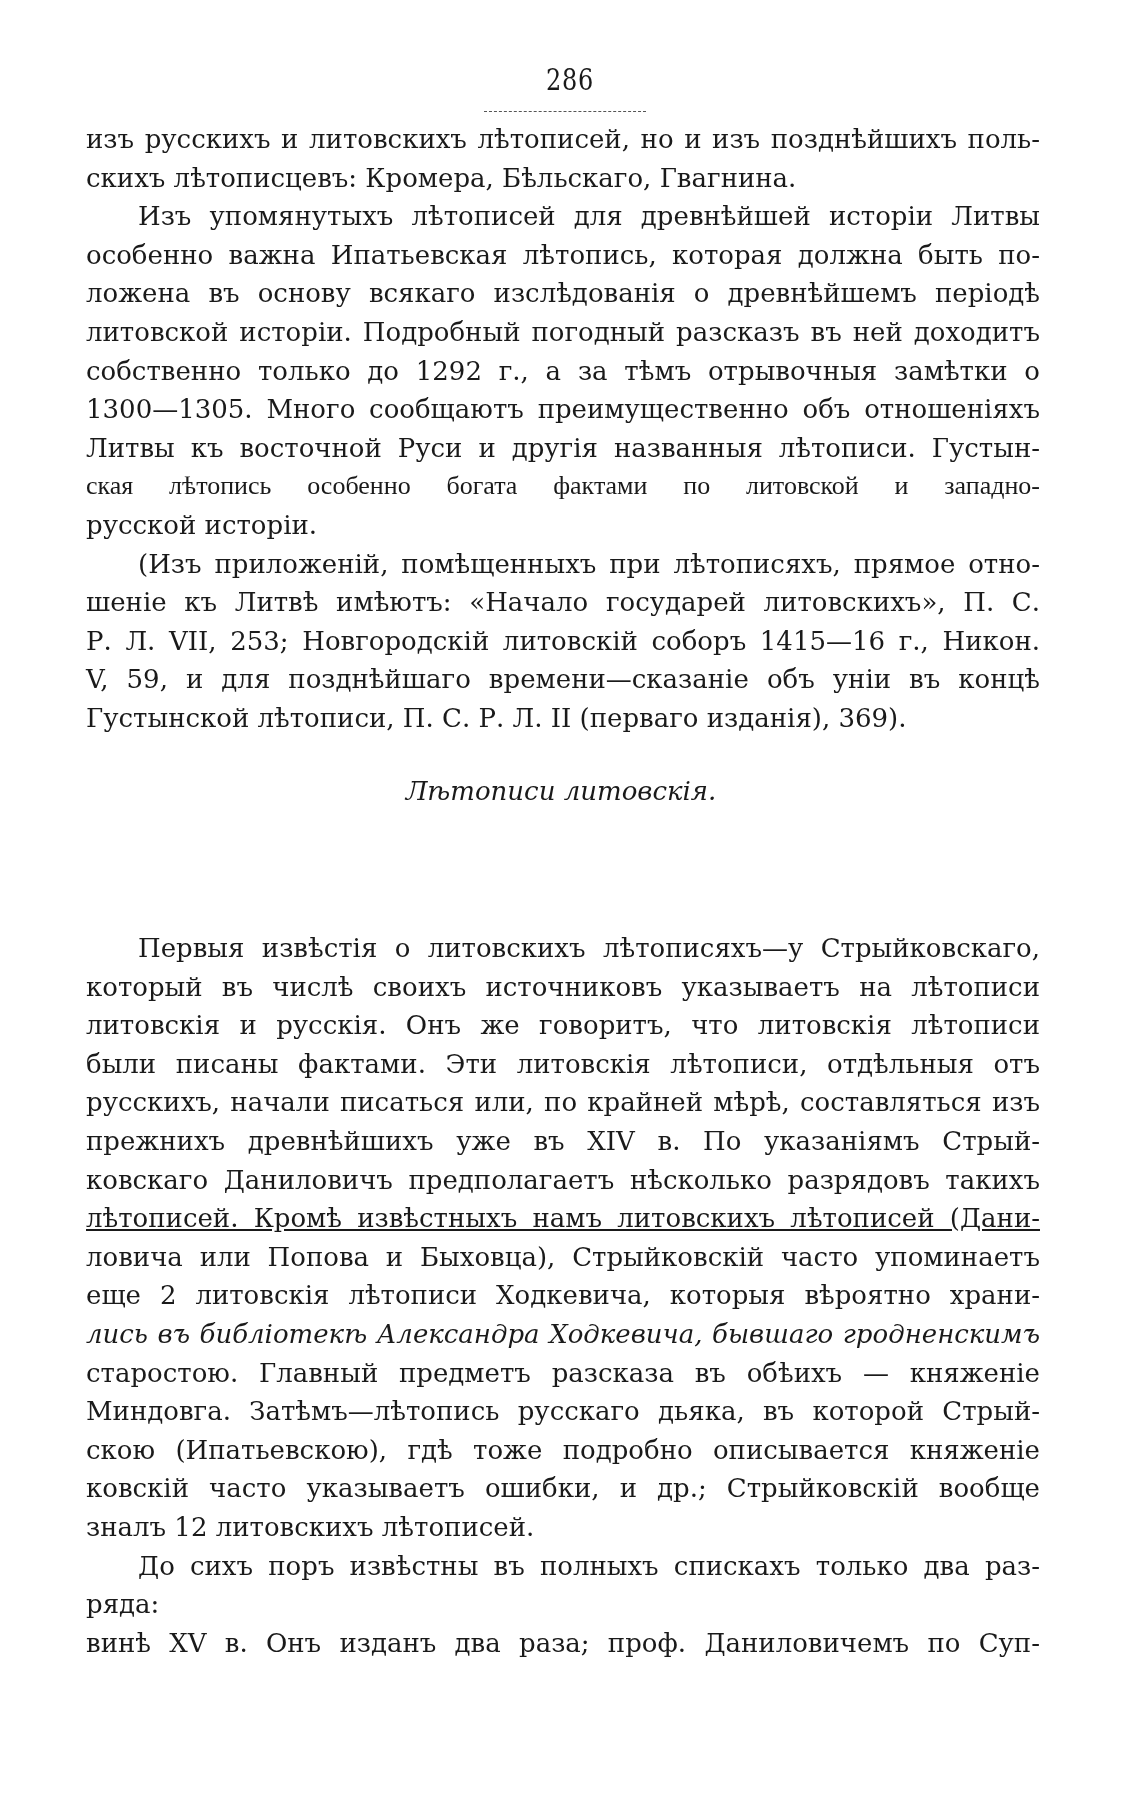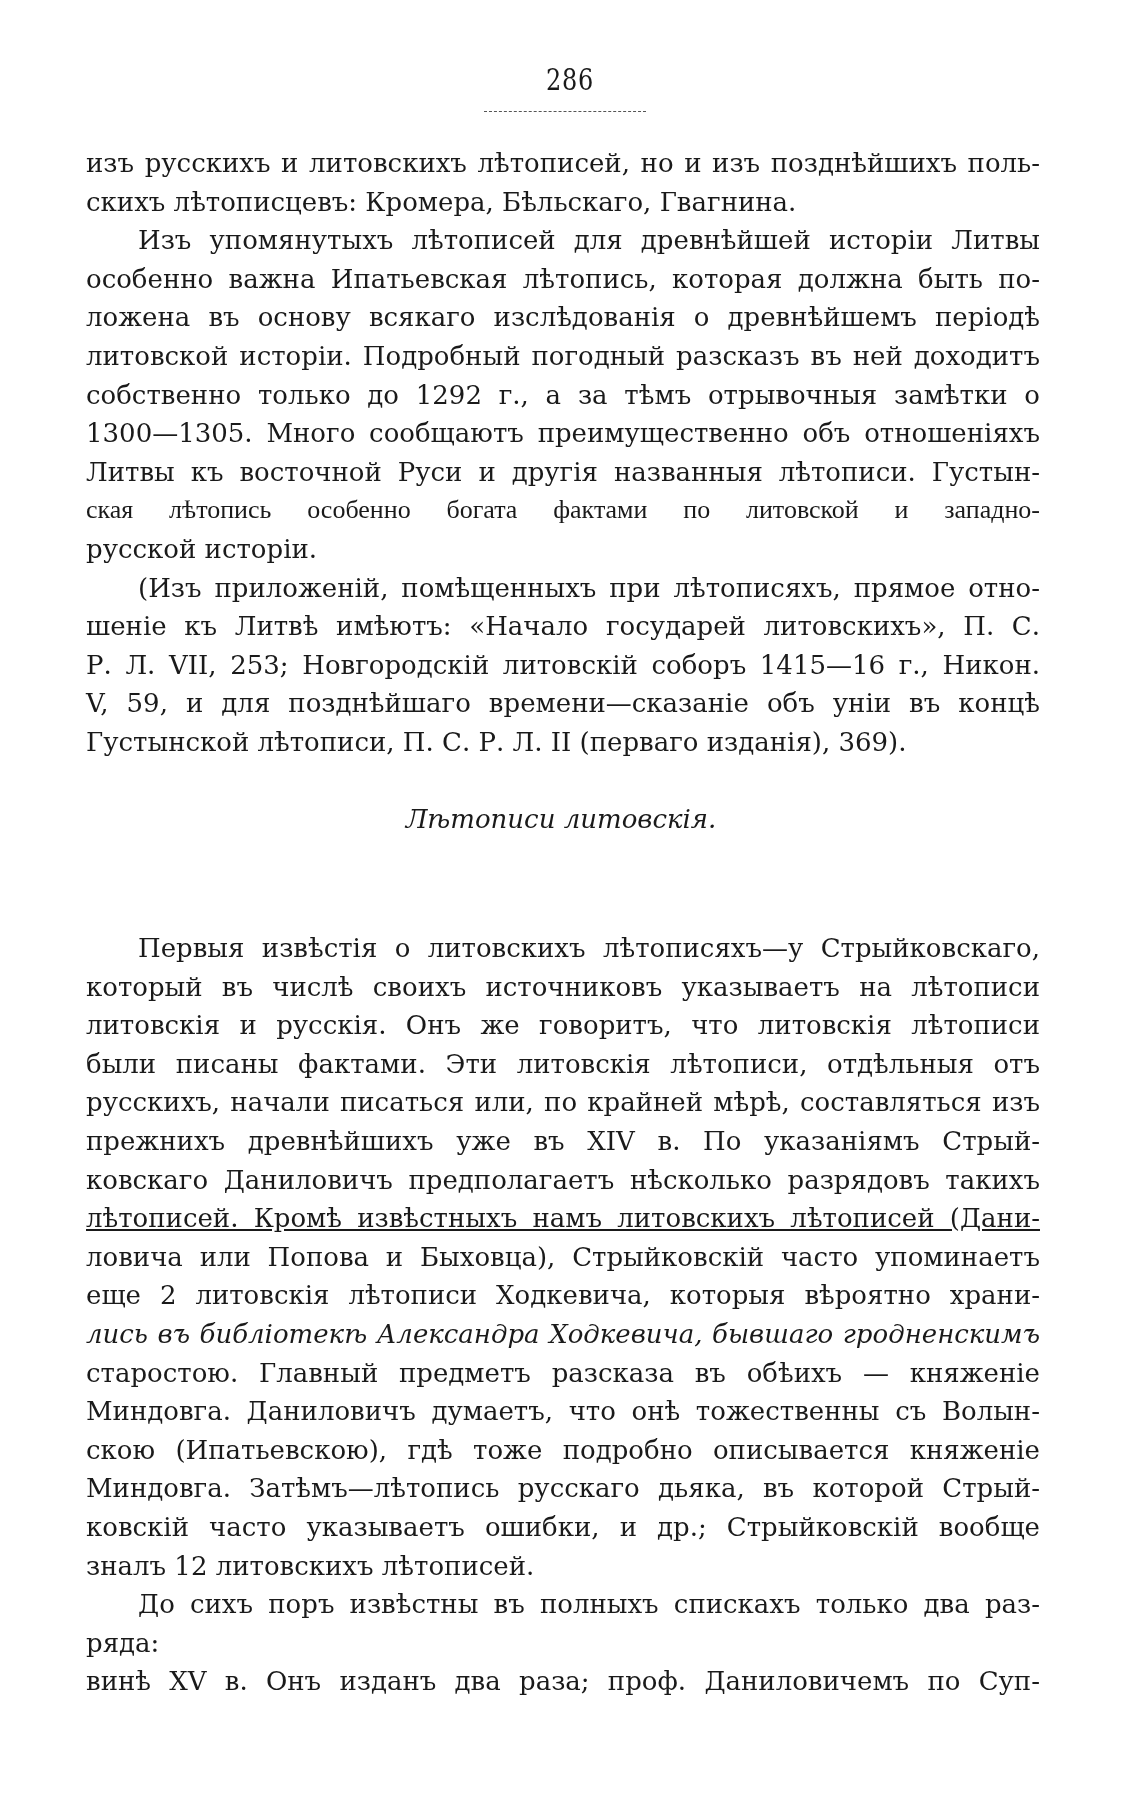--- a/index.html
+++ b/index.html
@@ -8,30 +8,30 @@
   .page-number { position: absolute; top: 62px; left: 0; width: 1140px; text-align: center;
                  font-size: 30px; letter-spacing: 1px; transform: scaleX(0.8); }
   .header-rule { position: absolute; top: 111px; left: 484px; width: 162px; height: 0;
                  border-top: 1px dashed #555; }
   .text-block { position: absolute; left: 86px; width: 954px; }
   .line { height: 38.6px; line-height: 38.6px; font-size: 26px; white-space: nowrap;
           overflow: visible; }
   .line span.txt { display: inline-block; transform-origin: left center; }
   .line.justify span.txt { display: block; text-align: justify; text-align-last: justify; }
   .line.indent { padding-left: 52px; }
-  .heading { position: absolute; top: 804px; left: 0; width: 1122px; text-align: center;
+  .heading { position: absolute; top: 776px; left: 0; width: 1122px; text-align: center;
              font-style: italic; font-size: 26px; }
 </style>
 </head>
 <body>
 
 <div class="page-number">286</div>
 <div class="header-rule"></div>
 
-<div class="text-block" style="top:144px;" id="block1">
+<div class="text-block" style="top:120px;" id="block1">
     <div class="line justify">
       <span class="txt" style="display: block;">изъ русскихъ и литовскихъ лѣтописей, но и изъ позднѣйшихъ поль-</span>
     </div>
     <div class="line"><span class="txt">скихъ лѣтописцевъ: Кромера, Бѣльскаго, Гвагнина.</span></div>
     <div class="line indent justify">
       <span class="txt" style="display: block;">Изъ упомянутыхъ лѣтописей для древнѣйшей исторіи Литвы</span>
     </div>
     <div class="line justify">
       <span class="txt" style="display: block;">особенно важна Ипатьевская лѣтопись, которая должна быть по-</span>
     </div>
@@ -102,27 +102,24 @@
     <div class="line justify">
       <span class="txt" style="display: block;">еще 2 литовскія лѣтописи Ходкевича, которыя вѣроятно храни-</span>
     </div>
     <div class="line justify">
       <span class="txt" style="display: block; font-style: italic;">лись въ библіотекѣ Александра Ходкевича, бывшаго гродненскимъ</span>
     </div>
     <div class="line justify">
       <span class="txt" style="display: block;">старостою. Главный предметъ разсказа въ обѣихъ — княженіе</span>
     </div>
     <div class="line justify">
-      <span class="txt" style="display: block;">Миндовга. Даниловичъ думаетъ, что онѣ тожественны съ Волын-</span>
+      <span class="txt" style="display: block;">Миндовга. Затѣмъ—лѣтопись русскаго дьяка, въ которой Стрый-</span>
     </div>
     <div class="line justify">
       <span class="txt" style="display: block;">скою (Ипатьевскою), гдѣ тоже подробно описывается княженіе</span>
-    </div>
-    <div class="line justify">
-      <span class="txt" style="display: block;">Миндовга. Затѣмъ—лѣтопись русскаго дьяка, въ которой Стрый-</span>
     </div>
     <div class="line justify">
       <span class="txt" style="display: block;">ковскій часто указываетъ ошибки, и др.; Стрыйковскій вообще</span>
     </div>
     <div class="line"><span class="txt">зналъ 12 литовскихъ лѣтописей.</span></div>
     <div class="line indent justify">
       <span class="txt" style="display: block;">До сихъ поръ извѣстны въ полныхъ спискахъ только два раз-</span>
     </div>
     <div class="line"><span class="txt">ряда:</span></div>
     <div class="line justify">

